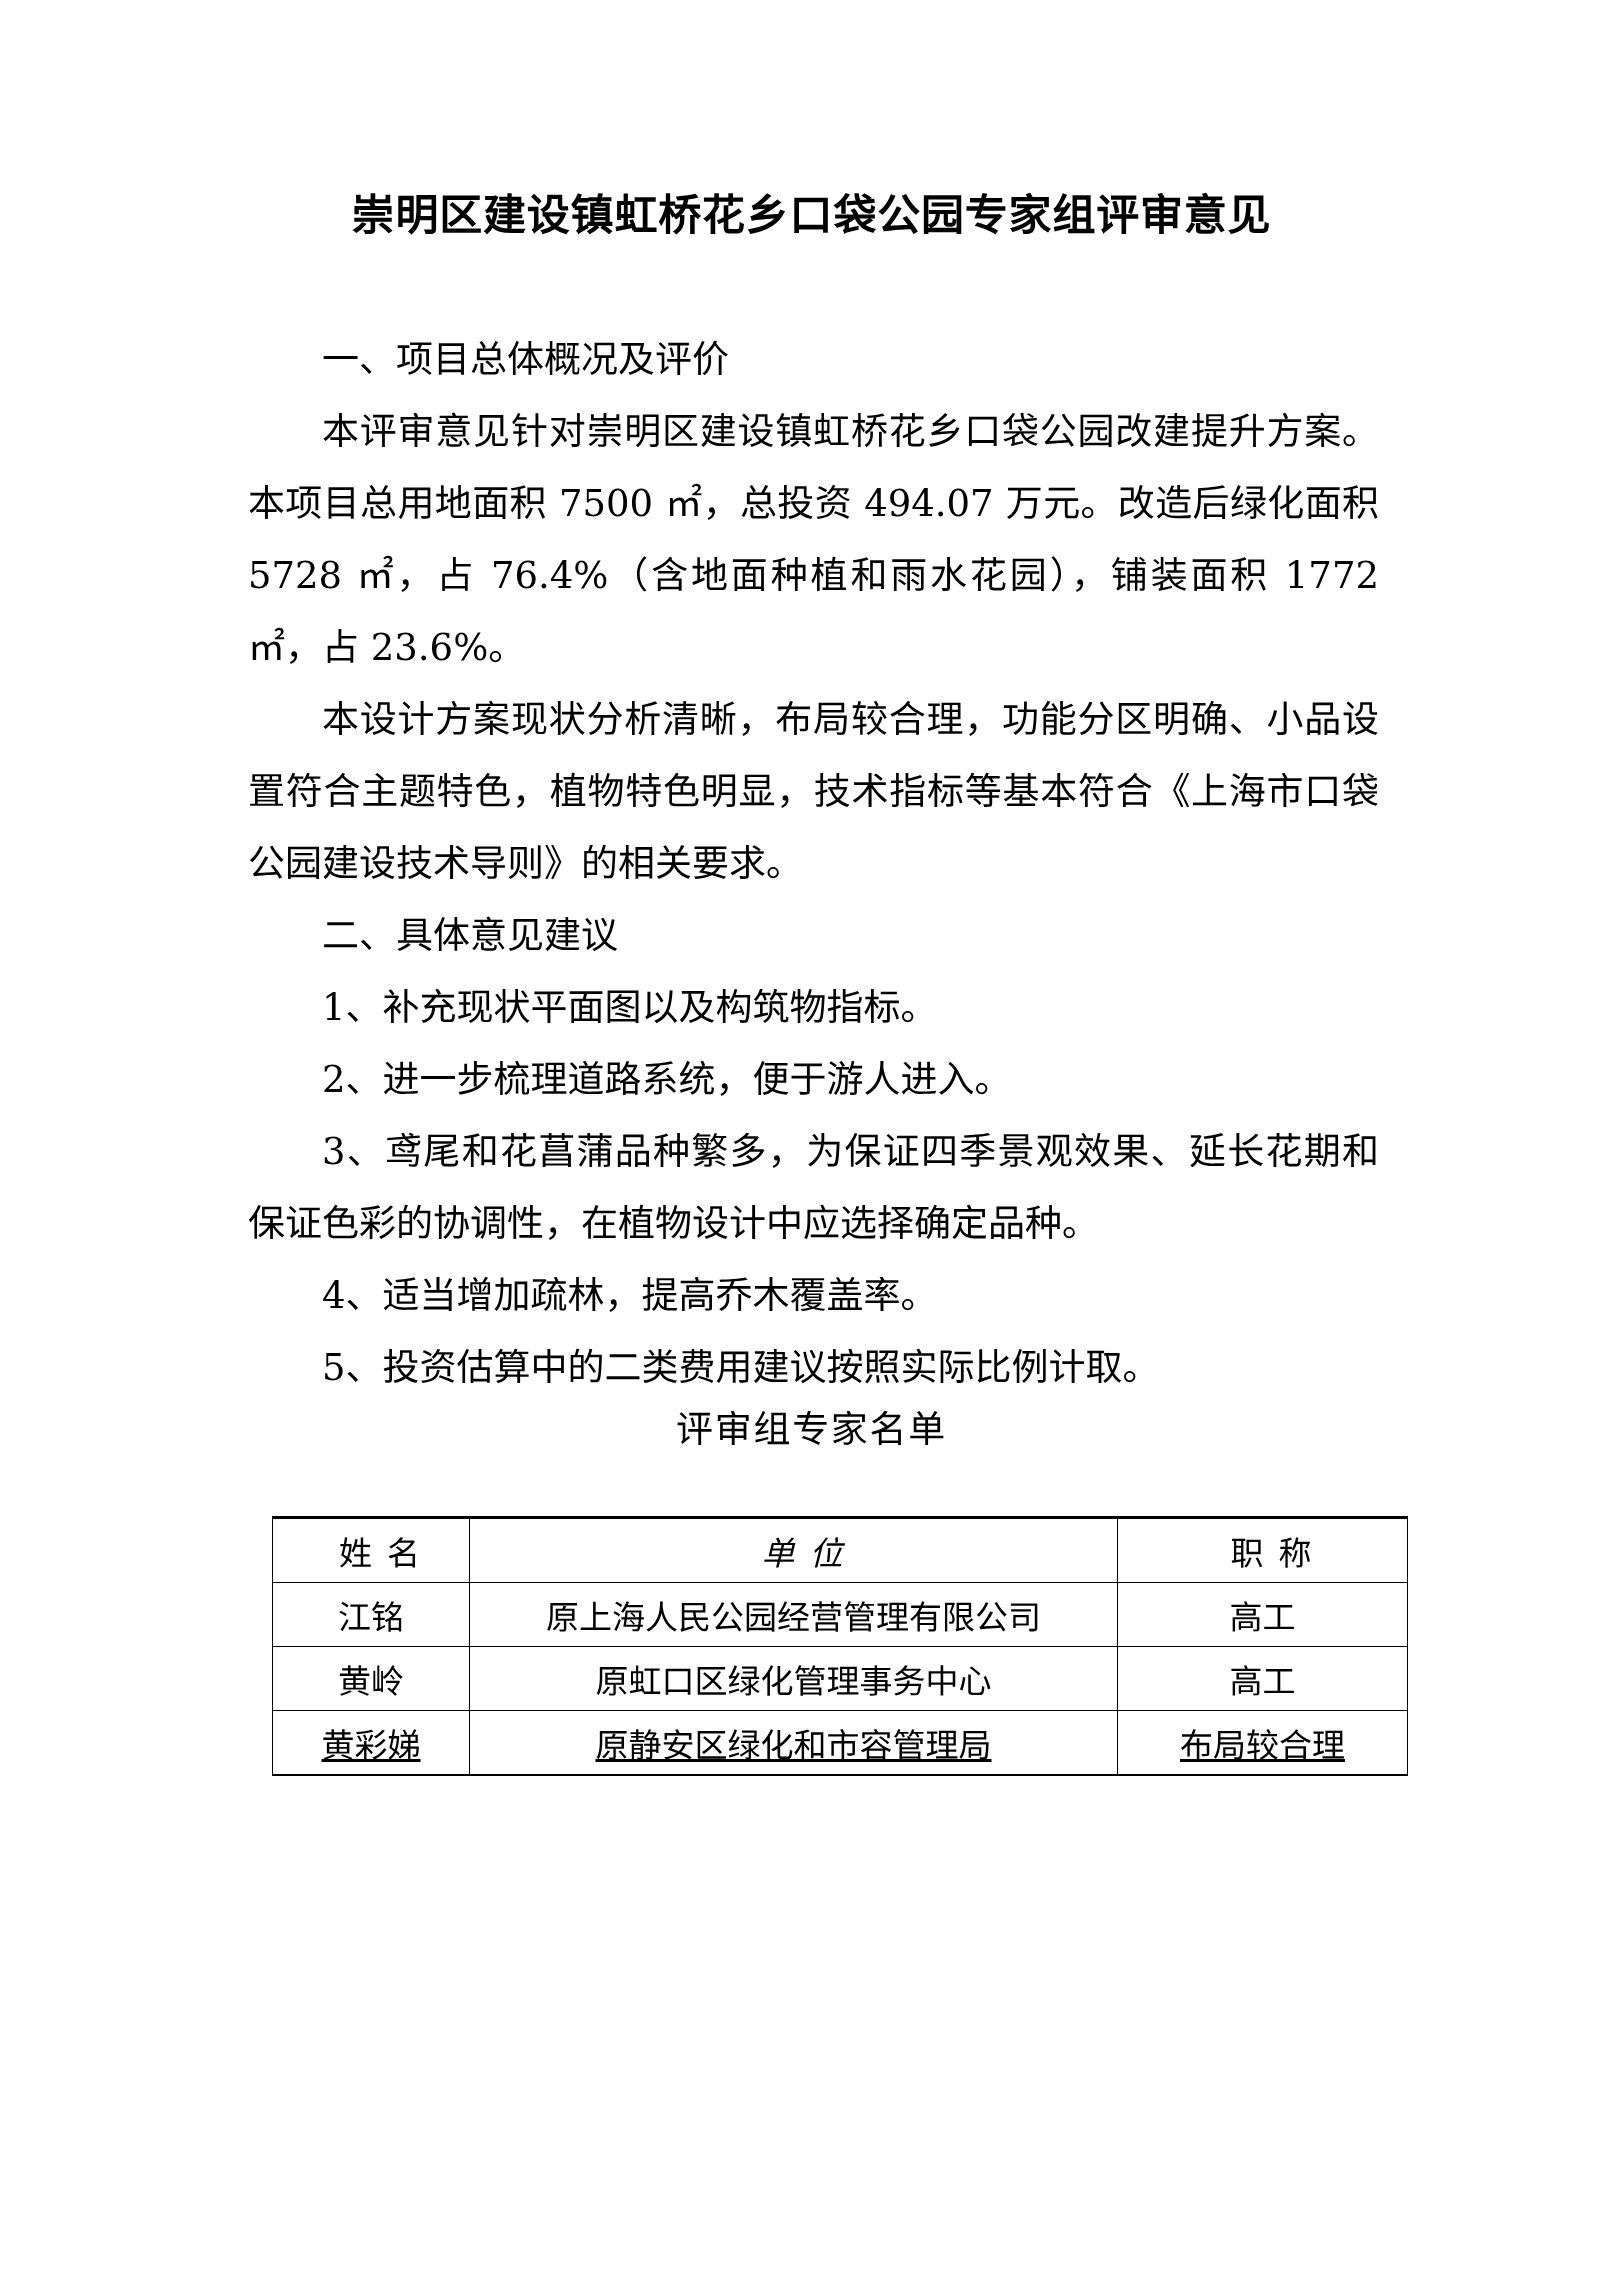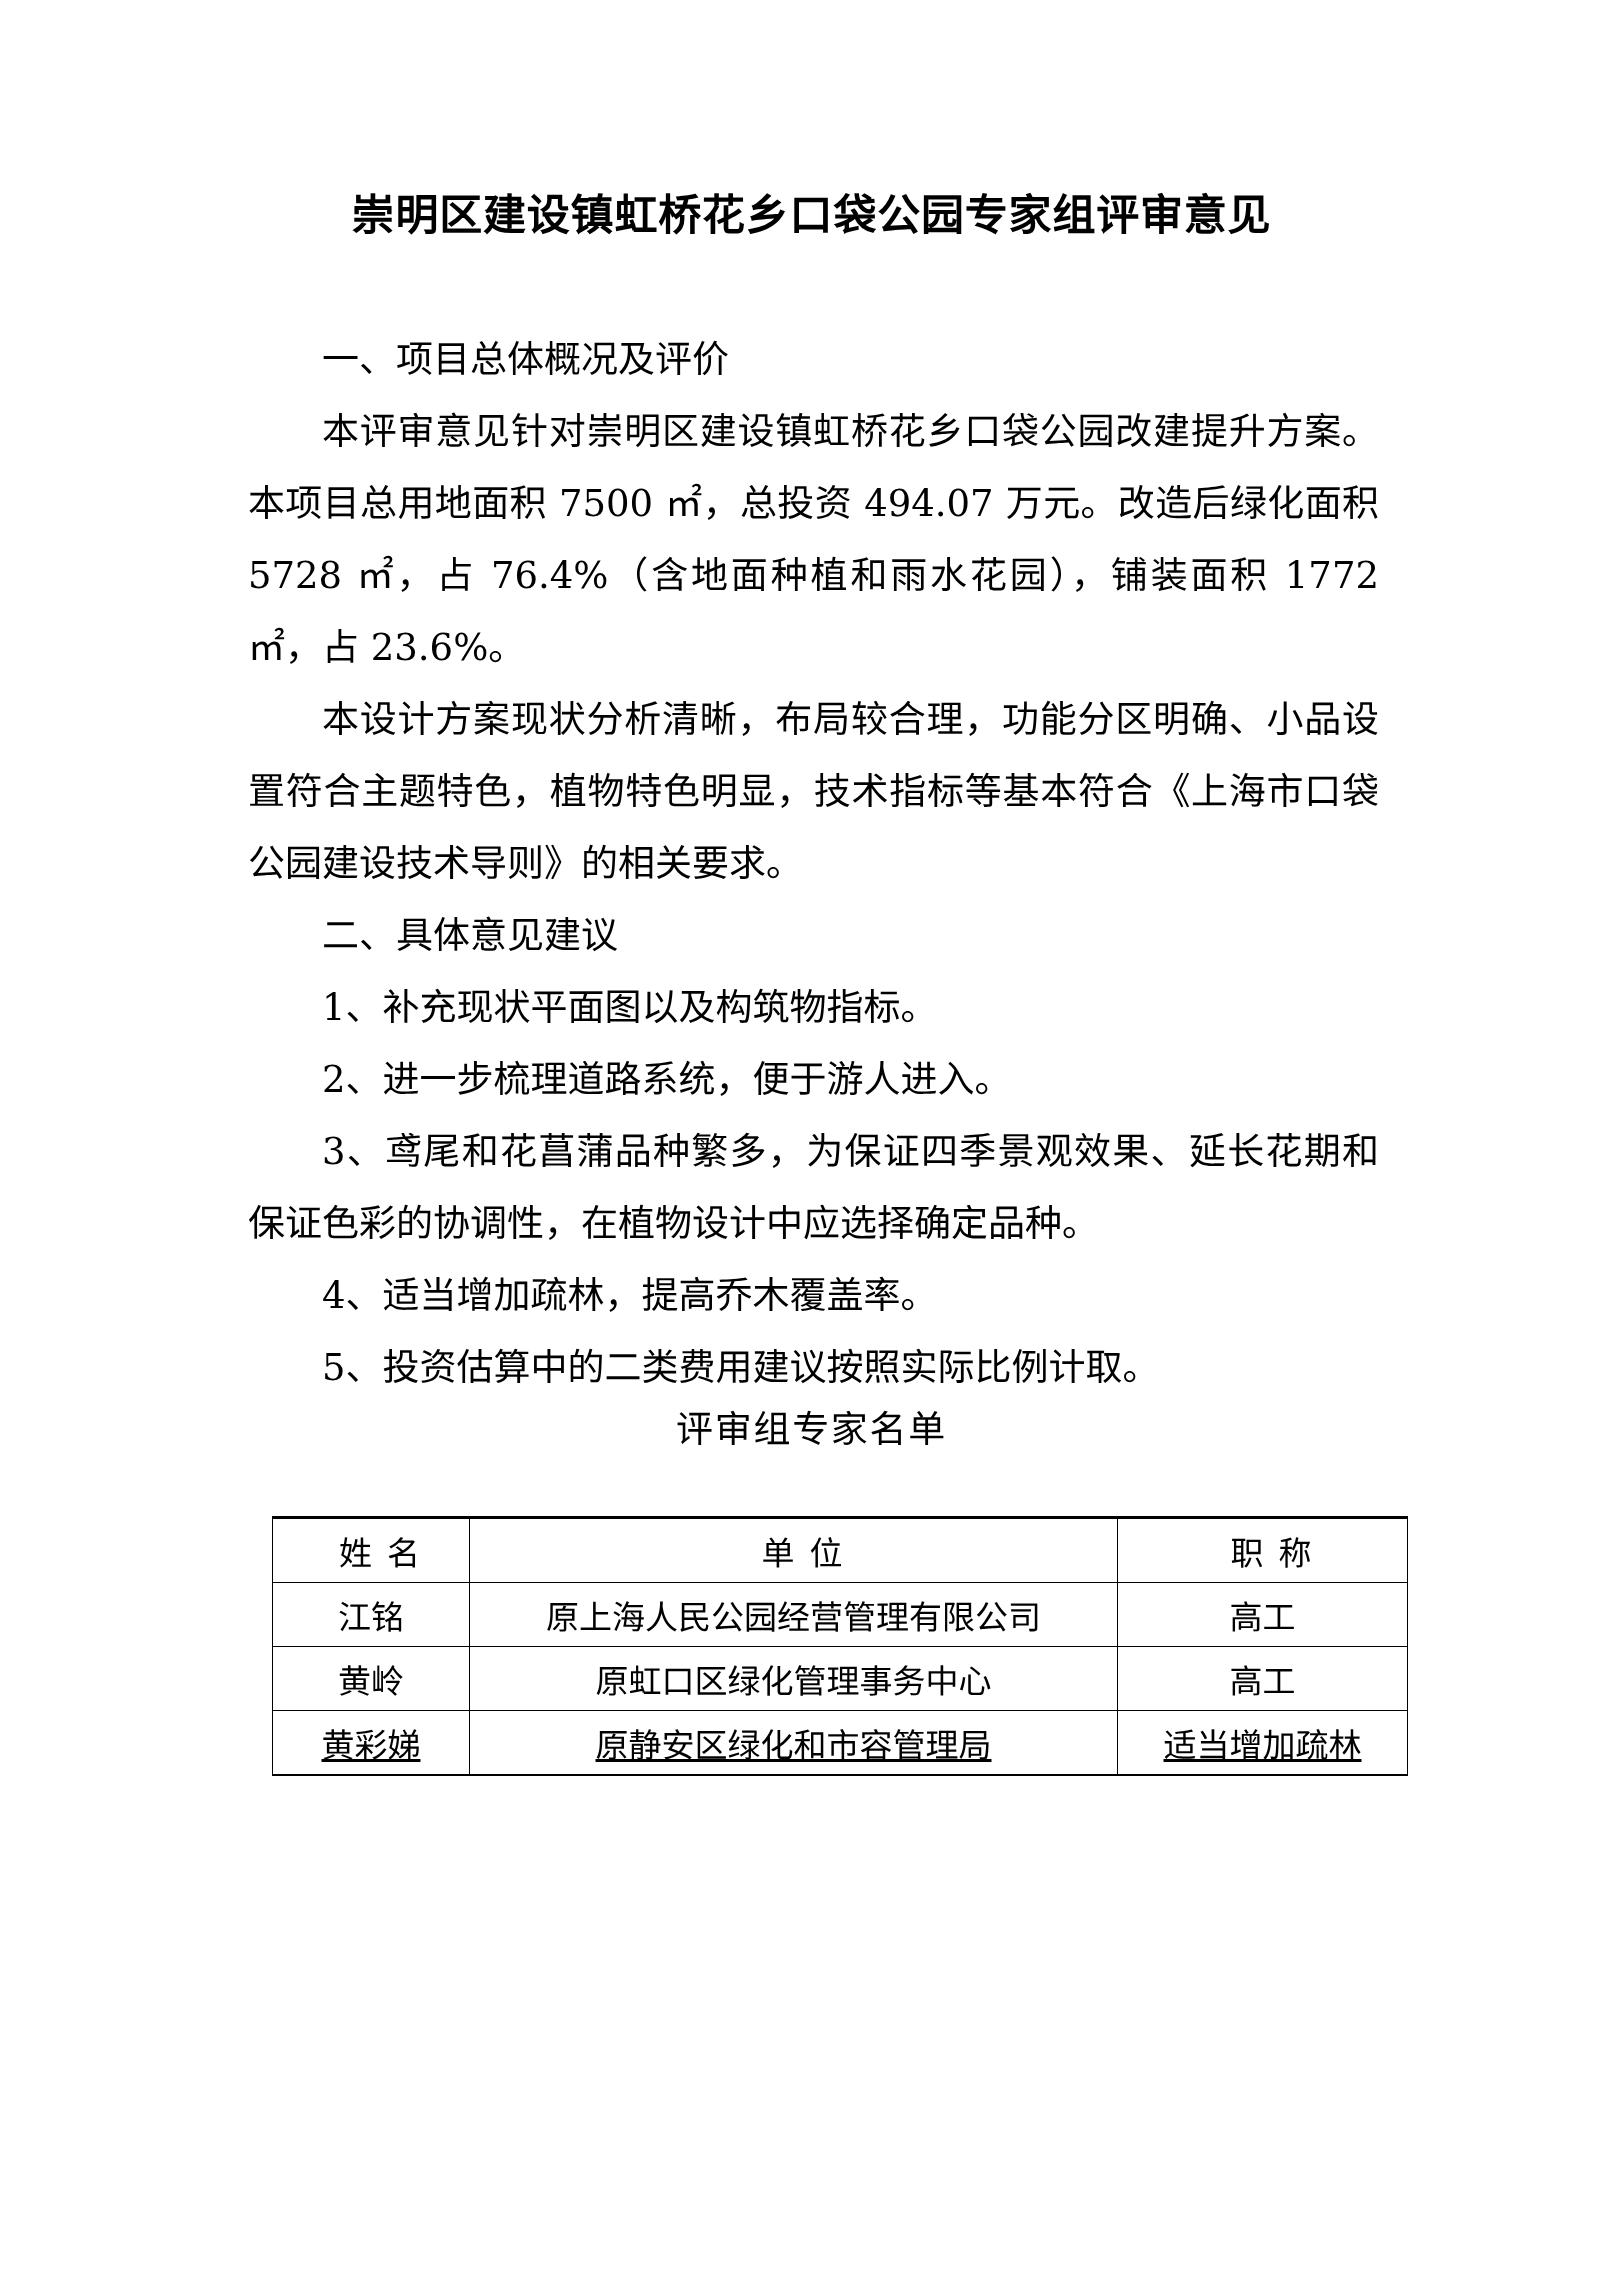--- a/index.html
+++ b/index.html
@@ -81,21 +81,21 @@
     padding: 0;
   }
   .expert-table tr.head td {
     border-top-width: 3.3px;
     letter-spacing: 15px;
     text-indent: 15px;
     padding-left: 17px;
   }
   .expert-table tr:last-child td { border-bottom-width: 2.5px; text-decoration: underline; }
   .col-name  { width: 179px; }
-  .col-org   { width: 630px; }
+  .col-org   { width: 630px; font-style: italic; }
   .col-title { width: 272px; }
 
   
   .sig-label {
     position: absolute;
     left: 320px;
     top: 1866px;
     font-size: 33px;
     letter-spacing: 0.8px;
   }
@@ -170,21 +170,21 @@
         <td>高工</td>
       </tr>
       <tr>
         <td>黄岭</td>
         <td>原虹口区绿化管理事务中心</td>
         <td>高工</td>
       </tr>
       <tr>
         <td>黄彩娣</td>
         <td>原静安区绿化和市容管理局</td>
-        <td>适当增加疏林</td>
+        <td>布局较合理</td>
       </tr>
     </tbody>
   </table>
 
   <div class="sig-label">专家组组长签字：</div>
 
   <div class="signature-wrap">
     <svg viewBox="0 0 290 150" width="241" height="125" aria-hidden="true">
       <g fill="none" stroke="#111111" stroke-linecap="round" stroke-linejoin="round">
         <path d="M12 28 C4 52, 4 84, 10 106 C14 122, 22 128, 24 116 C26 100, 18 80, 26 70 C34 60, 56 58, 72 54" stroke-width="3.4"></path>

